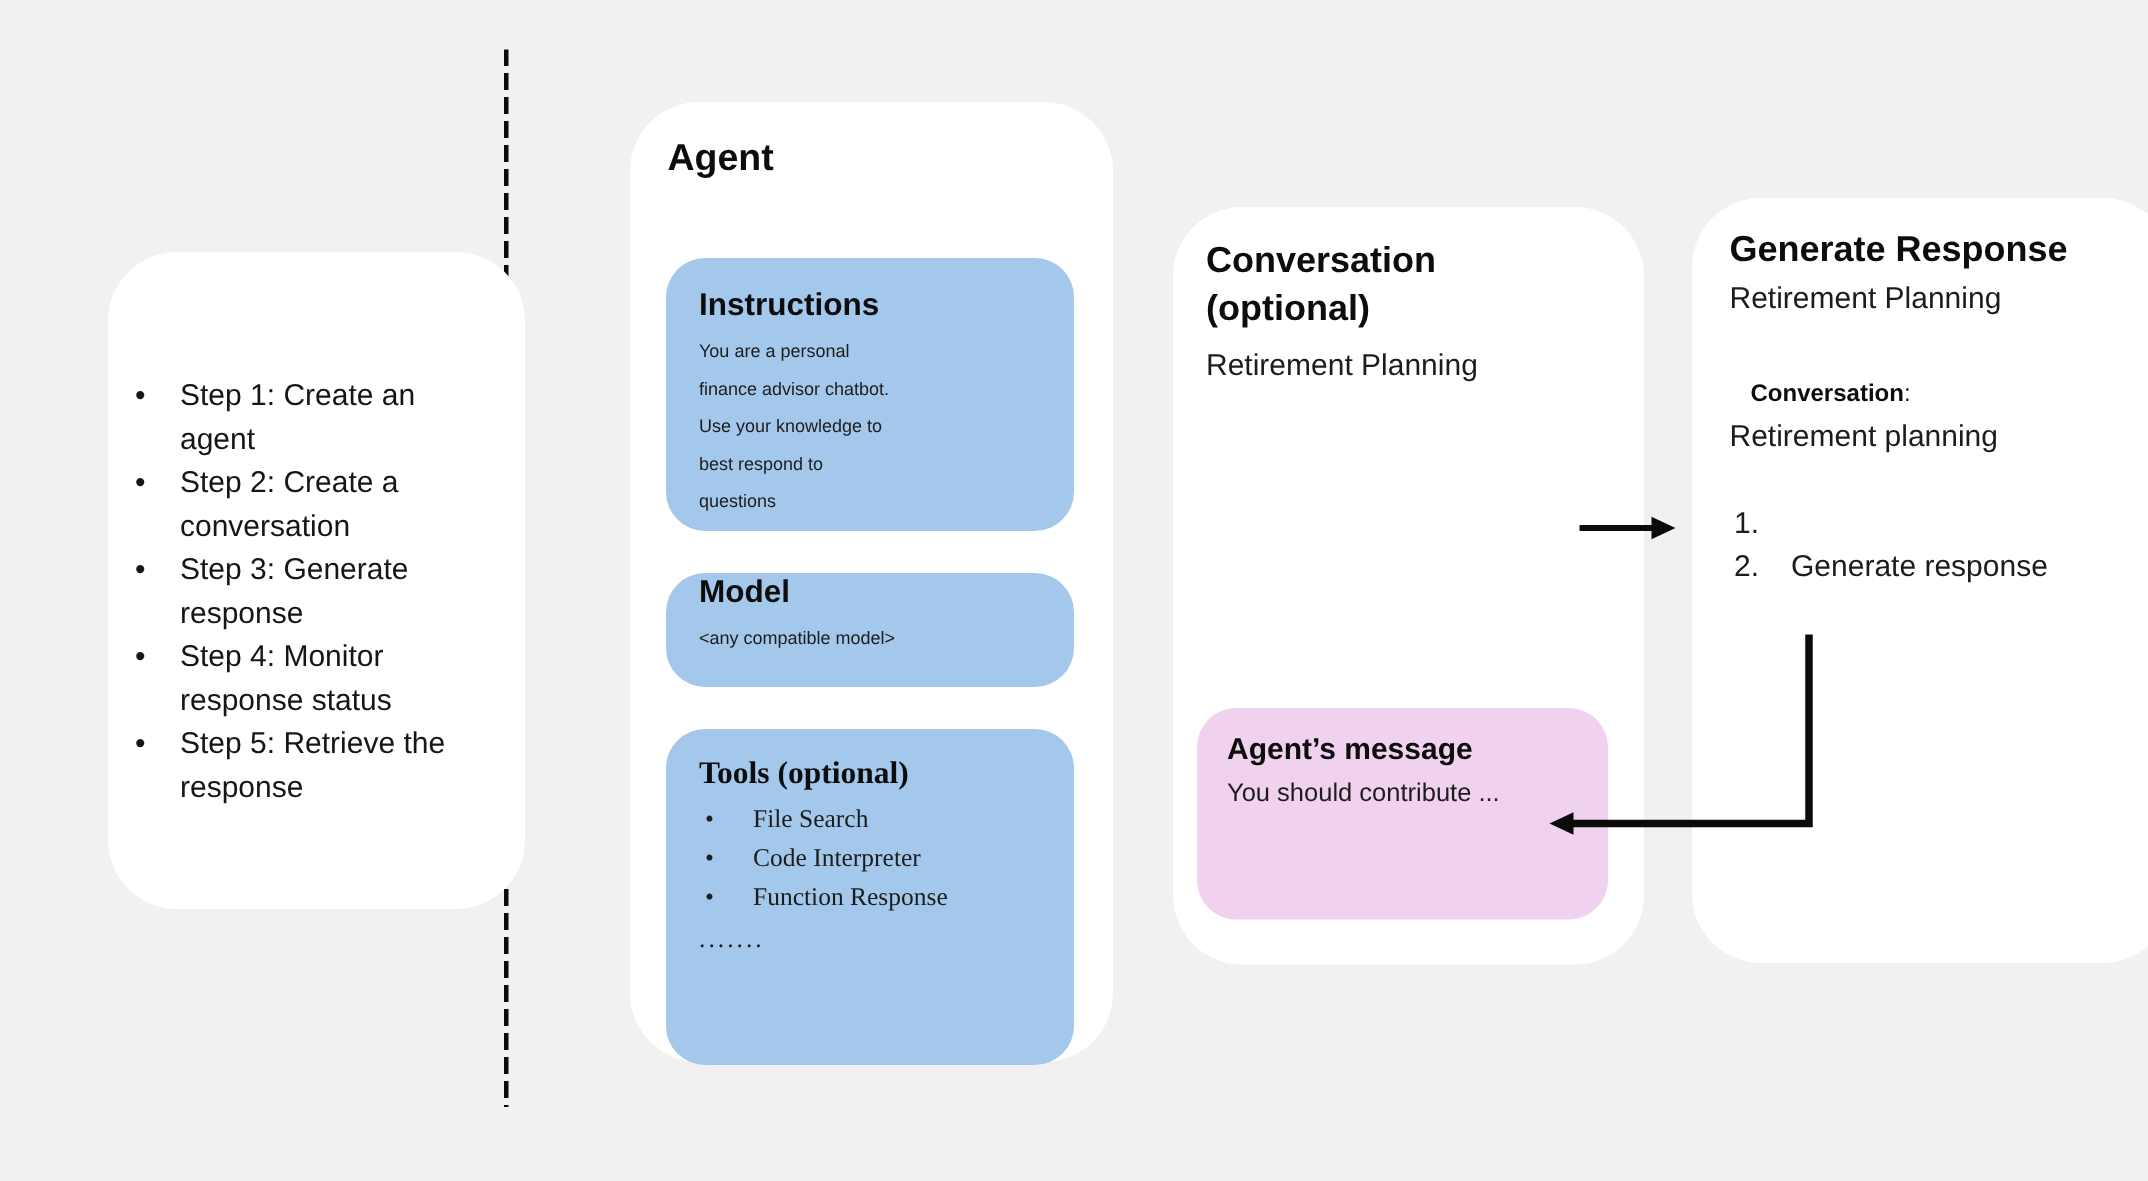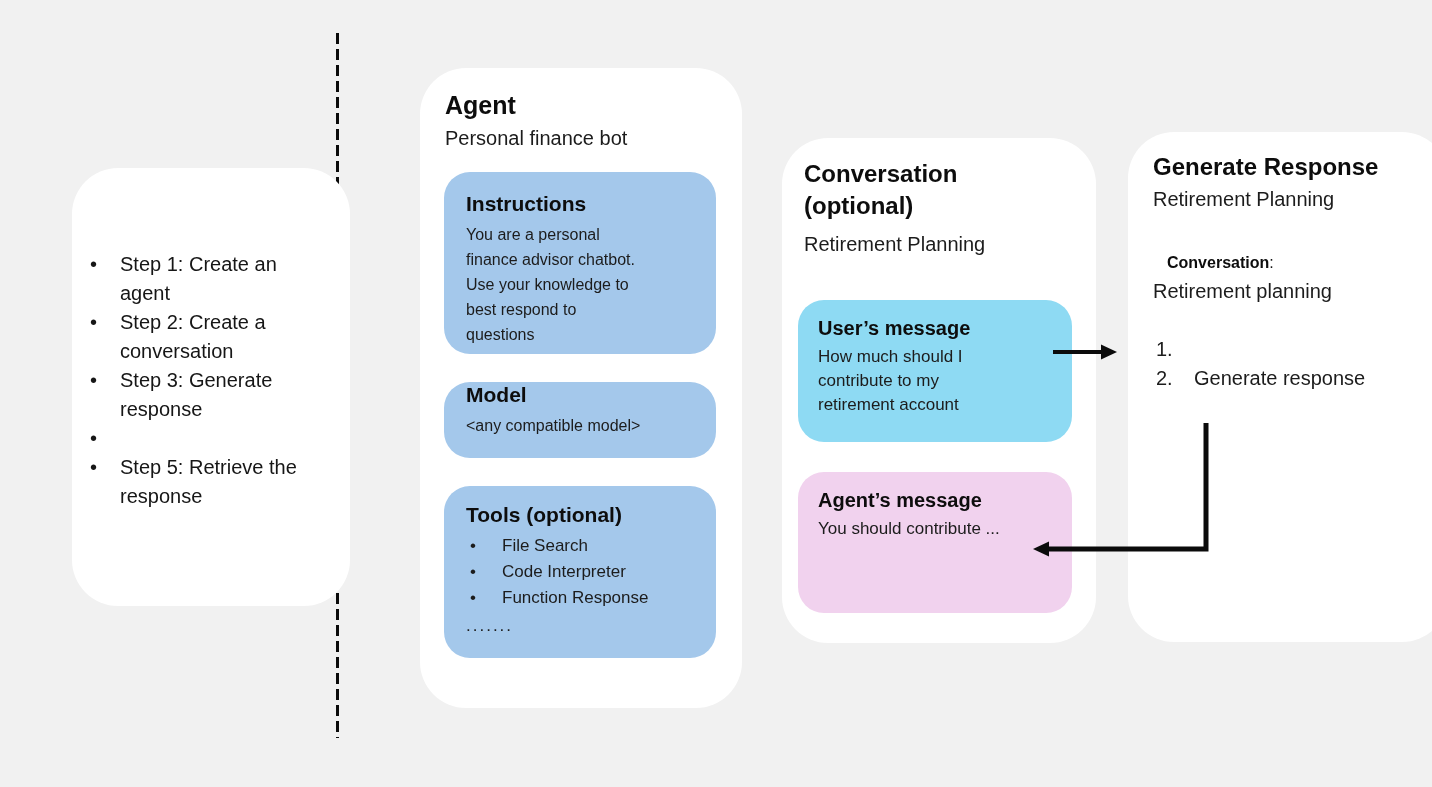--- a/index.html
+++ b/index.html
@@ -28,25 +28,25 @@
   .li-row .txt{flex:1;}
 
   
   .card-title{position:absolute;left:25px;font-weight:700;font-size:25px;line-height:30px;color:#0d0d0d;}
   .card-sub{position:absolute;left:25px;font-size:20px;line-height:26px;color:#1c1c1c;}
   #agent-card .card-title{top:22px;}
   #agent-card .card-sub{top:57px;}
 
   .inner-box{position:absolute;border-radius:26px;box-sizing:border-box;}
   .inner-box .box-title{font-weight:700;font-size:21px;line-height:26px;color:#0d0d0d;margin-bottom:5px;}
-  .inner-box .box-body{font-size:16px;line-height:25px;color:#1c1c1c;}
+  .inner-box .box-body{font-size:12px;line-height:25px;color:#1c1c1c;}
 
   #instructions-box{left:24px;top:104px;width:272px;height:182px;padding:19px 22px;}
   #model-box{left:24px;top:314px;width:272px;height:76px;padding:0 22px;}
-  #tools-box{left:24px;top:418px;width:272px;height:172px;padding:16px 22px;}
+  #tools-box{left:24px;top:418px;width:272px;height:224px;padding:16px 22px;font-family:Liberation Serif, serif;}
 
   .tool-row{display:flex;font-size:17px;line-height:26px;color:#1c1c1c;}
   .tool-row .bul{width:32px;flex:0 0 32px;padding-left:4px;}
   .dots-row{font-size:17px;line-height:26px;letter-spacing:2px;color:#1c1c1c;margin-top:2px;}
 
   
   #conversation-card .card-title{left:22px;top:20px;font-size:24px;line-height:32px;}
   #conversation-card .card-sub{left:22px;top:93px;}
   #user-message-box{left:16px;top:162px;width:274px;height:142px;padding:16px 20px;}
   #agent-message-box{left:16px;top:334px;width:274px;height:141px;padding:16px 20px;}
@@ -84,32 +84,33 @@
         <span class="txt preline">Step 2: Create a
 conversation</span>
       </div>
       <div class="li-row">
         <span class="bul">•</span>
         <span class="txt preline">Step 3: Generate
 response</span>
       </div>
       <div class="li-row">
         <span class="bul">•</span>
+        <span class="txt preline">Step 4: Monitor
+response status</span>
       </div>
       <div class="li-row">
         <span class="bul">•</span>
         <span class="txt preline">Step 5: Retrieve the
 response</span>
       </div>
     </div>
   </div>
 
   <div class="card" id="agent-card">
     <div class="card-title">Agent</div>
-    <div class="card-sub">Personal finance bot</div>
 
     <div class="inner-box" id="instructions-box" style="background:#a4c8eb">
       <div class="box-title">Instructions</div>
       <div class="box-body preline">You are a personal
 finance advisor chatbot.
 Use your knowledge to
 best respond to
 questions</div>
     </div>
 
@@ -134,26 +135,20 @@
       </div>
       <div class="dots-row">.......</div>
     </div>
   </div>
 
   <div class="card" id="conversation-card">
     <div class="card-title preline">Conversation
 (optional)</div>
     <div class="card-sub">Retirement Planning</div>
 
-    <div class="inner-box" id="user-message-box" style="background:#8edaf3">
-      <div class="msg-title">User’s message</div>
-      <div class="msg-body preline">How much should I
-contribute to my
-retirement account</div>
-    </div>
 
     <div class="inner-box" id="agent-message-box" style="background:#f1d2ee">
       <div class="msg-title">Agent’s message</div>
       <div class="msg-body">You should contribute ...</div>
     </div>
   </div>
 
   <div class="card" id="generate-card">
     <div class="card-title">Generate Response</div>
     <div class="card-sub">Retirement Planning</div>

